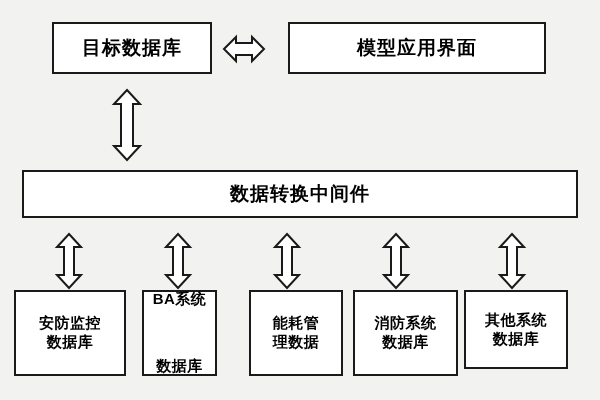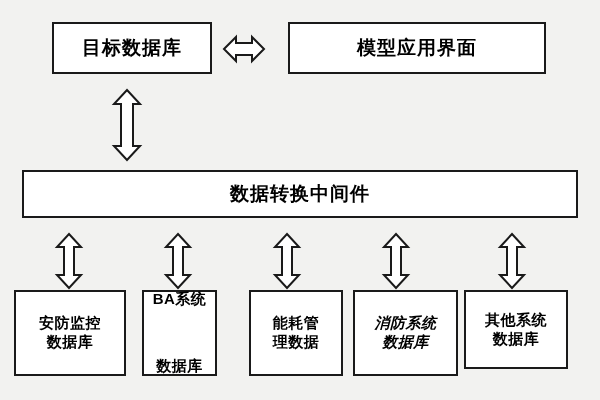--- a/index.html
+++ b/index.html
@@ -125,21 +125,21 @@
   <div class="box leaf" style="left:142px; top:290px; width:75px; height:86px;gap:48px;">
     <span class="line1">BA系统</span>
     <span class="line2">数据库</span>
   </div>
 
   <div class="box leaf" style="left:249px; top:290px; width:94px; height:86px;justify-content:center;">
     <span class="line1">能耗管</span>
     <span class="line2">理数据</span>
   </div>
 
-  <div class="box leaf" style="left:353px; top:290px; width:105px; height:86px;font-style:italic;">
+  <div class="box leaf" style="left:353px; top:290px; width:105px; height:86px;">
     <span class="line1">消防系统</span>
     <span class="line2">数据库</span>
   </div>
 
   <div class="box leaf" style="left:464px; top:290px; width:104px; height:79px;">
     <span class="line1">其他系统</span>
     <span class="line2">数据库</span>
   </div>
 
 </div>

